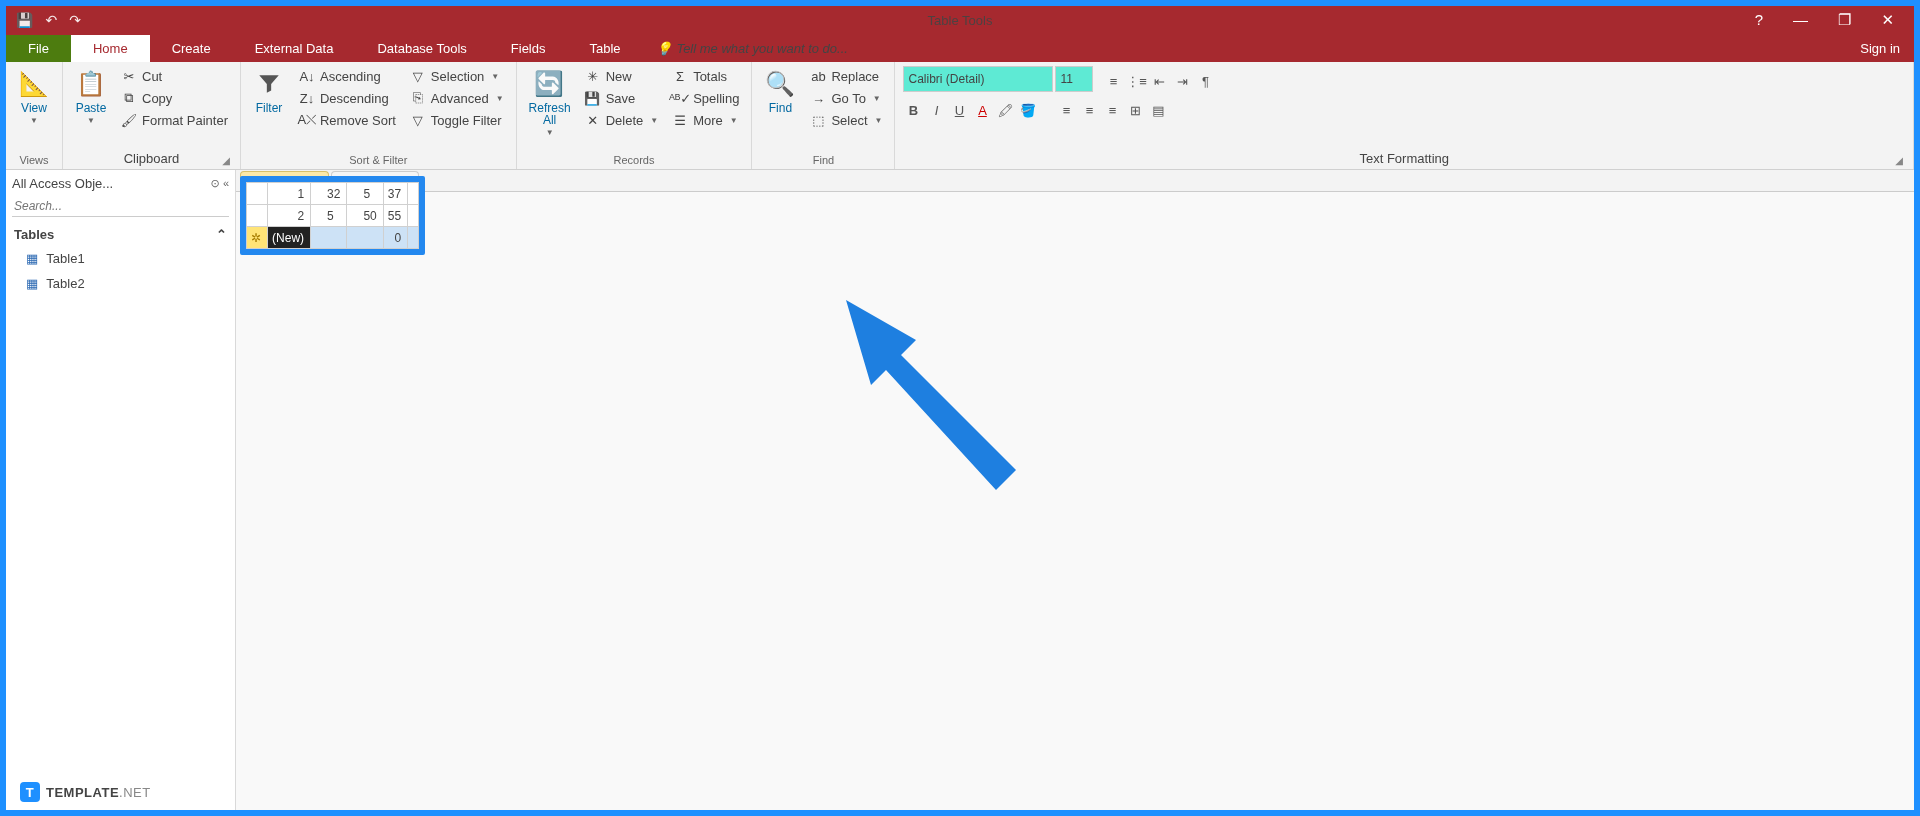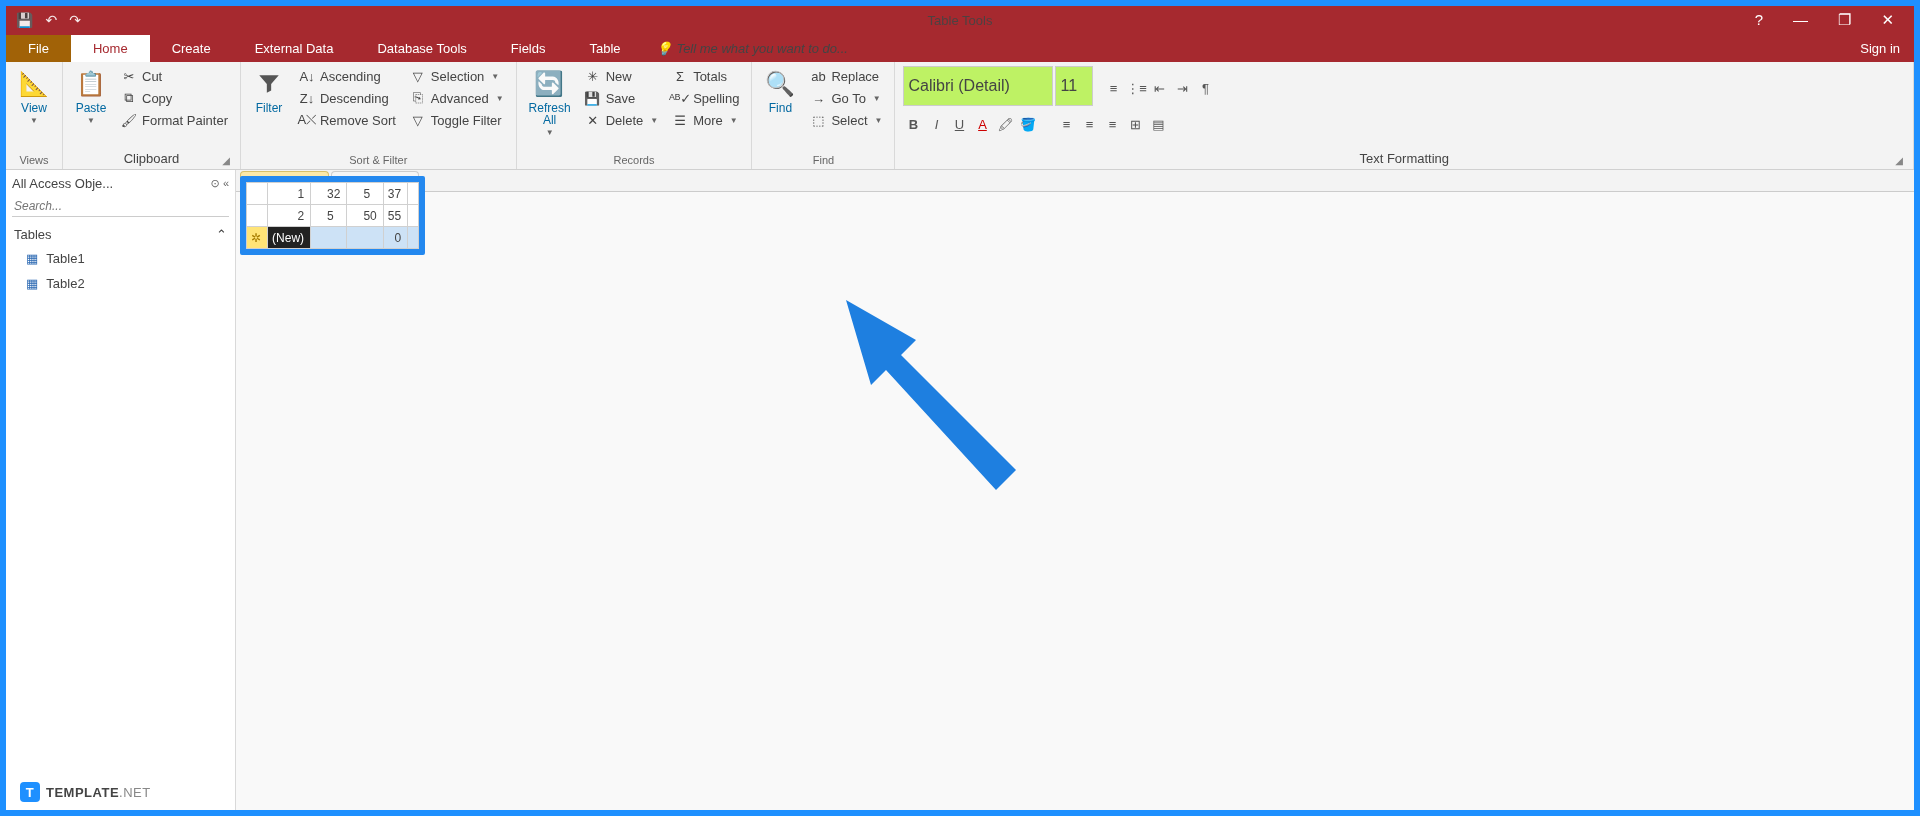--- a/index.html
+++ b/index.html
@@ -9,50 +9,50 @@
 .titlebar .qat{display:flex;gap:12px;padding:0 10px}
 .titlebar .qat span{color:#fff;opacity:.9;font-size:14px}
 .titlebar .spacer{flex:1}
 .titlebar .center{position:absolute;left:50%;transform:translateX(-50%);display:flex;gap:60px;color:#fff;font-size:12px}
 .titlebar .center .tt{opacity:.9}
 .titlebar .center .fname{opacity:.9;font-style:italic}
 .titlebar .winctl{display:flex;gap:30px;padding-right:20px}
 .titlebar .winctl span{color:#fff;font-size:15px}
 .tabstrip{height:28px;background:#a6292f;display:flex;align-items:flex-end;color:#fff}
 .tab{padding:6px 22px;color:#fff;font-size:13px;cursor:pointer}
-.tab.file{background:#a16207}
+.tab.file{background:#4d7c0f}
 .tab.active{background:#fff;color:#a6292f}
 .tab.context{color:#fff}
 .tell-me{color:#e8c8c8;font-style:italic;padding:6px 14px}
 .tab.signin{margin-left:auto;padding-right:14px}
 .ribbon{height:108px;background:#f3f3f3;border-bottom:1px solid #d0d0d0;display:flex}
 .group{border-right:1px solid #d9d9d9;padding:4px 8px 0 8px;display:flex;flex-direction:column;justify-content:space-between}
 .group .body{display:flex;gap:6px;align-items:flex-start;flex:1}
 .group-label{text-align:center;font-size:11px;color:#666;padding:2px 0 3px 0;position:relative}
 .group-label .launcher{position:absolute;right:2px;bottom:3px;font-size:10px;color:#888}
 .bigbtn{display:flex;flex-direction:column;align-items:center;gap:2px;padding:2px 4px;cursor:pointer}
 .bigbtn .ic{width:32px;height:32px;display:flex;align-items:center;justify-content:center;font-size:24px}
 .bigbtn .lbl{font-size:12px;color:#0369a1;line-height:1;text-align:center}
 .bigbtn .dd{font-size:8px;color:#666}
 .stack{display:flex;flex-direction:column;gap:2px}
 .smbtn{display:flex;align-items:center;gap:5px;padding:2px 4px;font-size:12px;color:#555;cursor:pointer;white-space:nowrap}
 .smbtn .ic{width:16px;height:16px;font-size:13px;display:inline-flex;align-items:center;justify-content:center}
 .smbtn .dd{font-size:8px;color:#666;margin-left:2px}
 .fontbox{display:flex;gap:2px;margin-bottom:4px}
-.fontbox input{height:40px;border:1px solid #ccc;padding:0 4px;font-size:16px;background:#bef264}
+.fontbox input{height:26px;border:1px solid #ccc;padding:0 4px;font-size:12px;background:#5eead4}
 .fontname{width:150px}
 .fontsize{width:38px}
 .btnrow{display:flex;gap:3px;align-items:center}
 .ribicon{width:20px;height:20px;border:1px solid transparent;display:inline-flex;align-items:center;justify-content:center;font-size:13px;cursor:pointer;color:#555}
 .content{position:absolute;top:164px;bottom:0;left:0;right:0;display:flex}
 .nav{width:230px;border-right:1px solid #d9d9d9;background:#fff;padding:4px 6px}
 .nav-title{color:#a6292f;font-size:18px;padding:2px 0;display:flex;align-items:center;justify-content:space-between}
 .nav-title .exp{font-size:11px;color:#666}
 .nav-search{width:100%;border:none;border-bottom:1px solid #ccc;font-style:italic;font-size:12px;color:#888;padding:3px 2px;margin:3px 0 6px 0}
-.nav-group{font-weight:400;font-size:12px;padding:4px 2px;display:flex;justify-content:space-between;align-items:center}
+.nav-group{font-weight:700;font-size:12px;padding:4px 2px;display:flex;justify-content:space-between;align-items:center}
 .nav-item{display:flex;align-items:center;gap:8px;padding:5px 4px 5px 14px;font-size:13px;cursor:pointer}
 .nav-item .ic{color:#2d6ab3;font-size:13px}
 .docarea{flex:1;position:relative;background:#f9f9f9}
 .doctabs{height:22px;display:flex;gap:2px;padding-left:4px;align-items:flex-end;border-bottom:1px solid #ccc;background:#f3f3f3}
 .doctab{background:#fde9a8;border:1px solid #d8c06a;border-bottom:none;border-radius:4px 4px 0 0;padding:2px 26px 2px 8px;font-size:12px;position:relative;display:flex;align-items:center;gap:4px}
 .doctab.inactive{background:#f5f5f5;border-color:#ccc}
 .doctab .ic{color:#2d6ab3;font-size:11px}
 .doctab .x{position:absolute;right:6px;font-size:11px;color:#888}
 .highlight{position:absolute;top:6px;left:4px;border:6px solid #2388ef;border-radius:2px;background:#fff}
 .datagrid{border-collapse:collapse}

